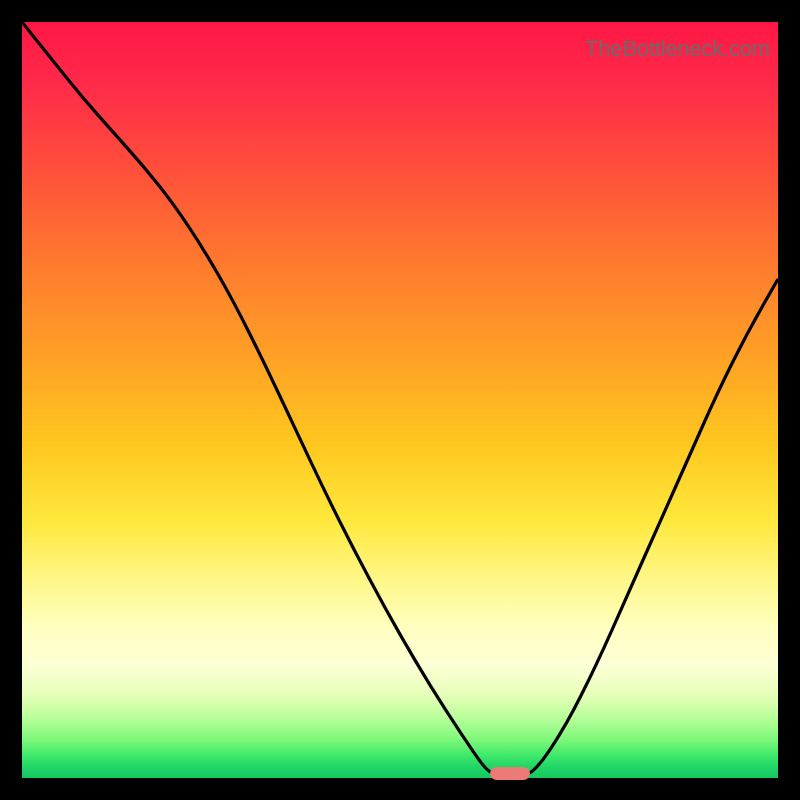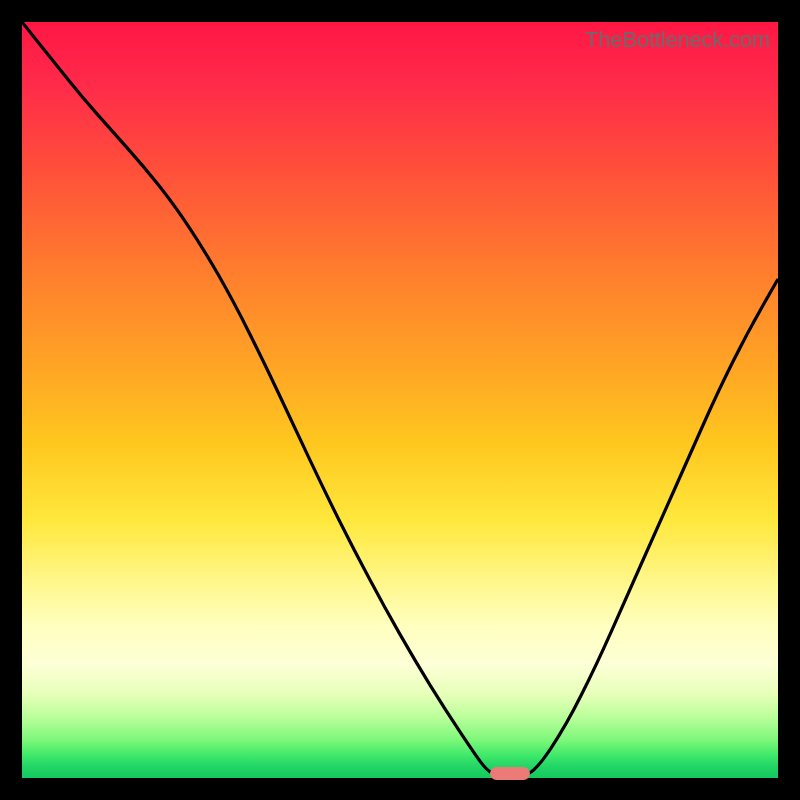--- a/index.html
+++ b/index.html
@@ -39,21 +39,21 @@
       #e6ffb8 89%,
       #b9ff9a 92%,
       #7cf77a 95%,
       #3fe96a 97%,
       #22d566 98.5%,
       #15c85e 100%
     );
   }
   .watermark {
     position: absolute;
-    top: 5px;
+    top: 14px;
     right: 8px;
     color: #6b6b6b;
     font-size: 22px;
     font-weight: 500;
     letter-spacing: -0.2px;
     user-select: none;
   }
   svg.curve-svg {
     position: absolute;
     left: 0;

